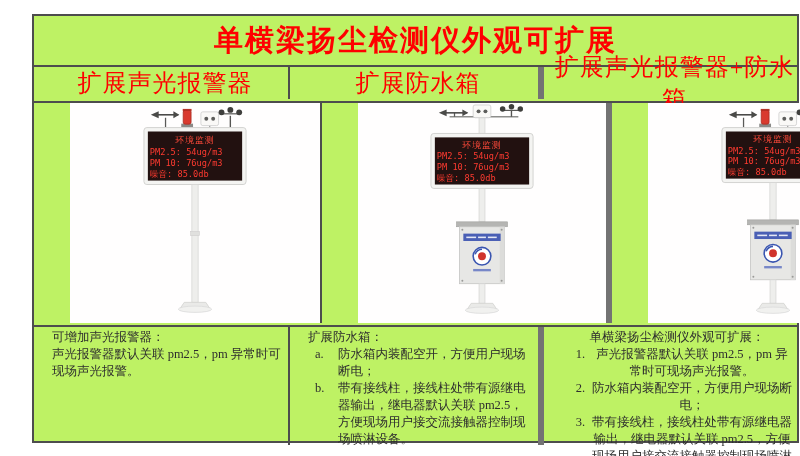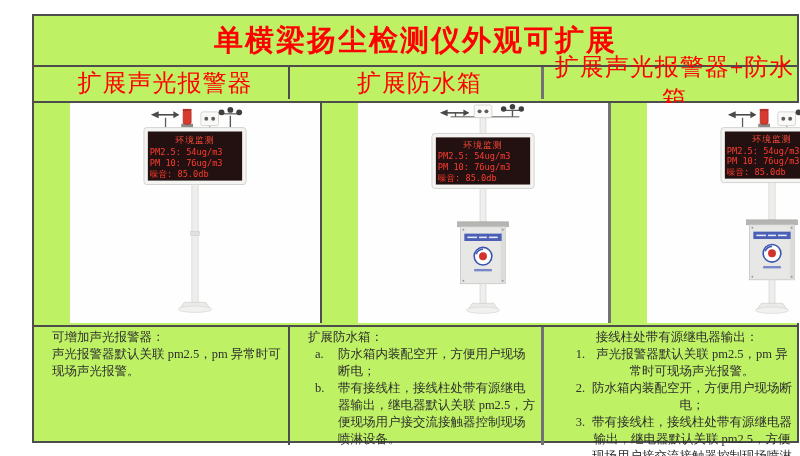--- a/index.html
+++ b/index.html
@@ -5,21 +5,21 @@
   html,body{margin:0;padding:0;background:#ffffff;}
   .page{position:relative;width:800px;height:456px;background:#ffffff;overflow:hidden;
         font-family:"Liberation Serif","DejaVu Serif",serif;}
   .doc-table{position:absolute;left:32px;top:14px;width:767px;height:429px;
              border:2px solid #4d4d4d;box-sizing:border-box;background:#bef264;}
   .title-row{height:49px;border-bottom:2px solid #4d4d4d;display:flex;align-items:center;justify-content:center;
              color:#ff0000;font-size:29px;font-weight:bold;letter-spacing:2px;}
   .row{display:flex;}
   .cell{box-sizing:border-box;}
   .c1{width:256px;border-right:2px solid #4d4d4d;}
-  .c2{width:254px;border-right:3px solid #737373;}
+  .c2{width:254px;border-right:6px solid #737373;}
   .c3{width:253px;text-align:center;}
   .header-row{height:34px;border-bottom:2px solid #4d4d4d;}
   .header-row .cell{display:flex;align-items:center;justify-content:center;
                     color:#ff0000;font-size:24px;letter-spacing:1px;padding-left:8px;}
   .header-row .c1,.header-row .c2,.header-row .c3{height:32px;}
   .image-row{height:222px;border-bottom:2px solid #4d4d4d;}
   .image-row .cell{height:220px;display:flex;align-items:center;justify-content:center;background:#fffefe;margin-left:36px;}
   .text-row{height:118px;}
   .text-row .cell{height:118px;padding:2px 5px 0 18px;color:#2e2e2e;font-size:12.5px;line-height:17px;}
   .note-title{white-space:nowrap;}
@@ -230,21 +230,21 @@
           <span class="marker">a.</span>
           <span class="ntext">防水箱内装配空开，方便用户现场断电；</span>
         </div>
         <div class="note-item">
           <span class="marker">b.</span>
           <span class="ntext">带有接线柱，接线柱处带有源继电器输出，继电器默认关联 pm2.5，方便现场用户接交流接触器控制现场喷淋设备。</span>
         </div>
       </div>
 
       <div class="cell c3">
-        <div class="note-title">接线柱处带有源继电器输出：</div>
+        <div class="note-title">单横梁扬尘检测仪外观可扩展：</div>
         <div class="note-item">
           <span class="marker">1.</span>
           <span class="ntext">声光报警器默认关联 pm2.5，pm 异常时可现场声光报警。</span>
         </div>
         <div class="note-item">
           <span class="marker">2.</span>
           <span class="ntext">防水箱内装配空开，方便用户现场断电；</span>
         </div>
         <div class="note-item">
           <span class="marker">3.</span>

